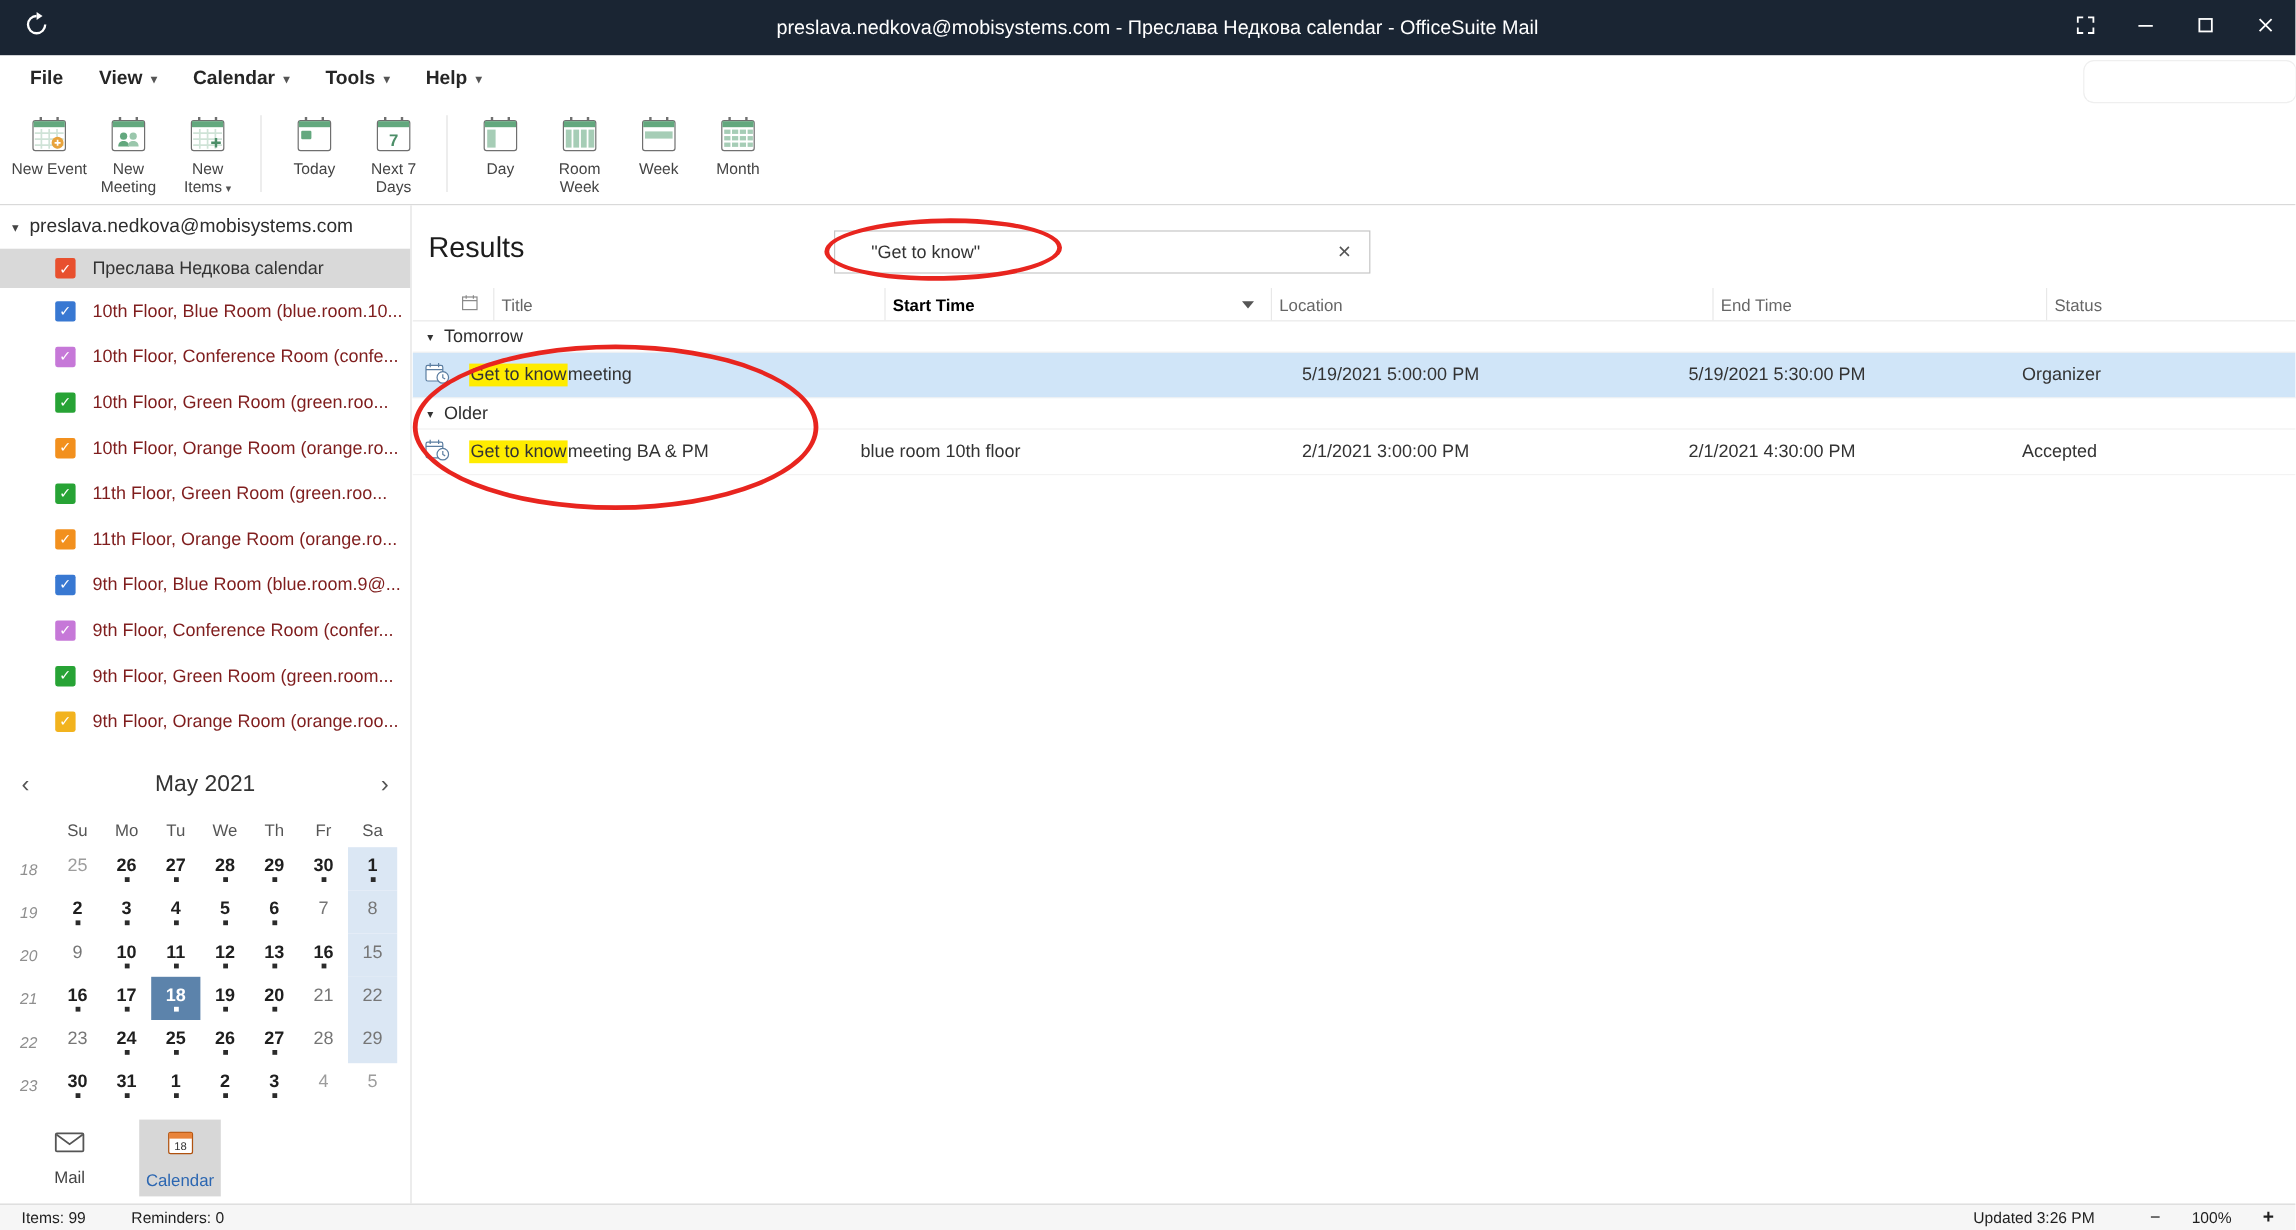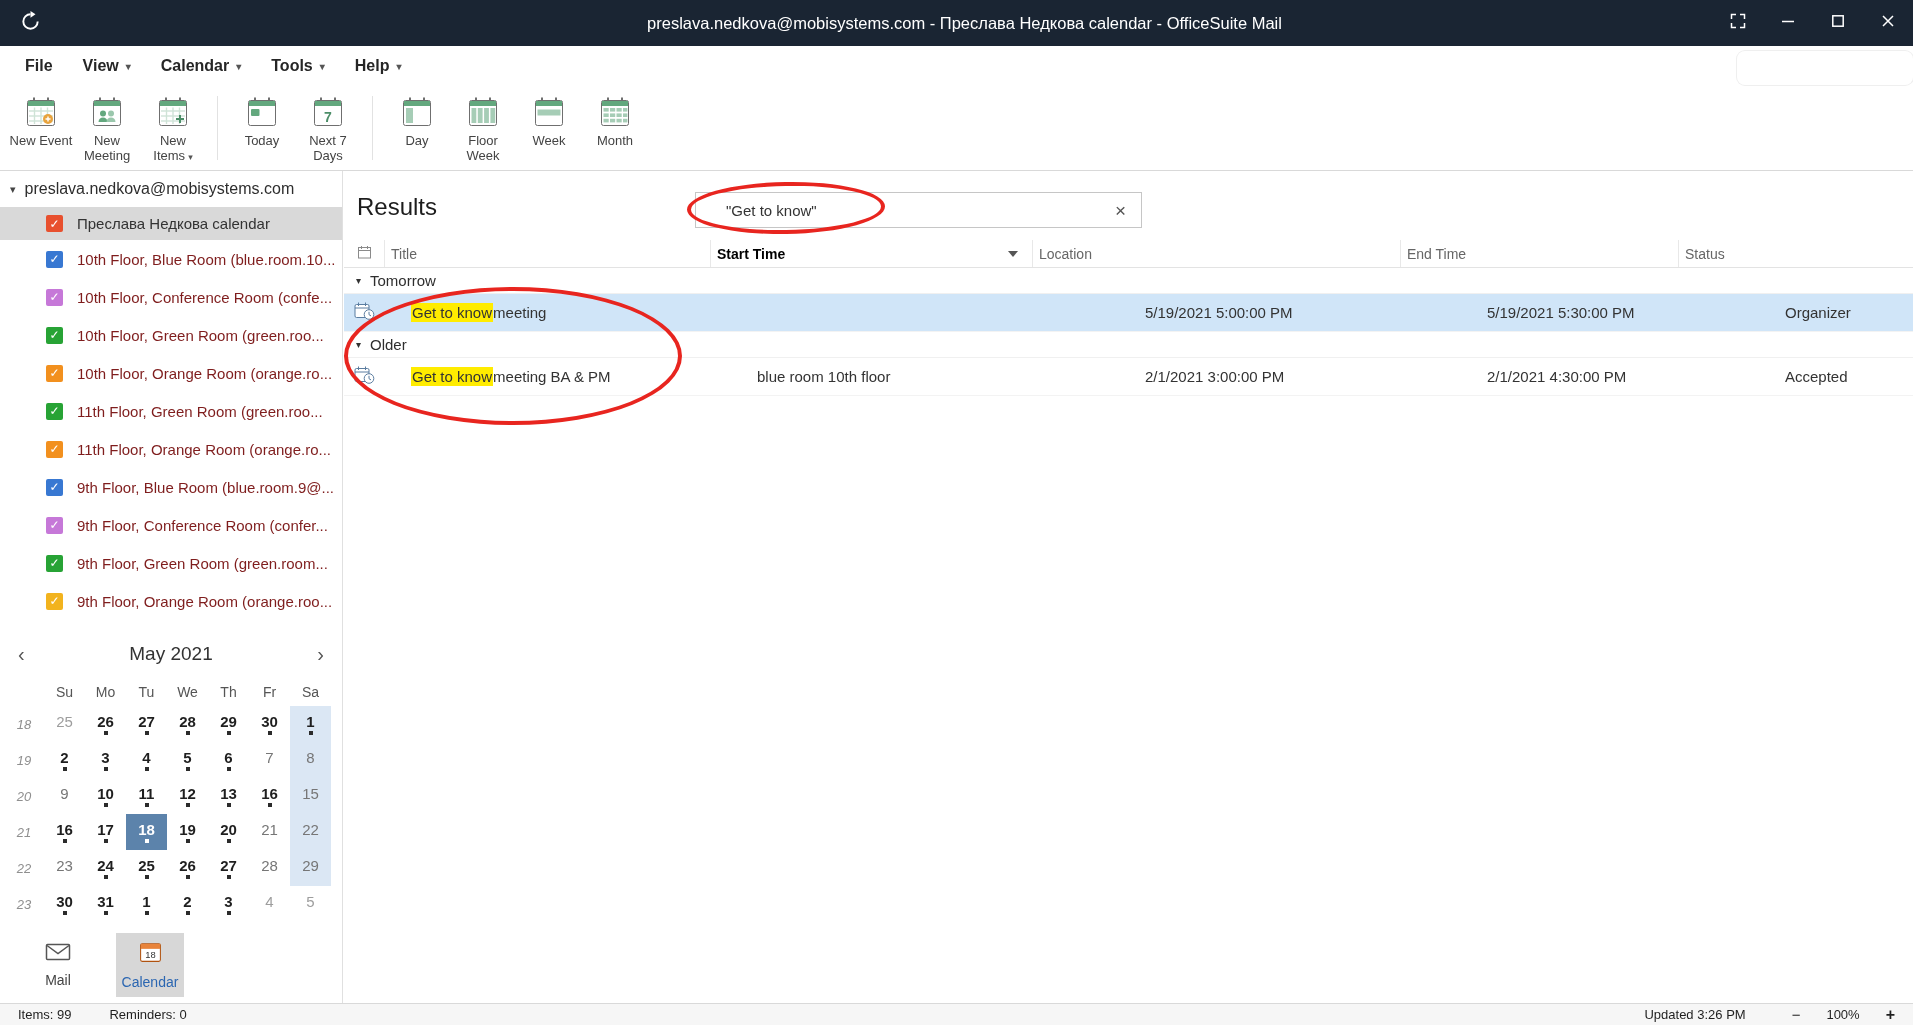--- a/index.html
+++ b/index.html
@@ -78,37 +78,37 @@
   .nav-tab.selected .nav-label{color:var(--accent-blue);}
 
   
   .main{position:absolute;top:171px;left:344px;right:0;bottom:22px;background:#fff;}
   .results-title{position:absolute;left:13px;top:22px;font-size:24px;color:#1c1c1c;}
   .search-box{position:absolute;left:351px;top:21px;width:447px;height:36px;border:1px solid #c6c6c6;
     background:#fff;display:flex;align-items:center;}
   .search-text{padding-left:30px;font-size:15px;color:#333;white-space:pre;}
   .search-clear{margin-left:auto;padding-right:15px;font-size:19px;color:#555;line-height:1;}
   .rtable{position:absolute;top:69px;left:0;right:0;}
-  .col-header{height:28px;display:flex;align-items:flex-start;border-bottom:1px solid #e3e3e3;font-size:14px;color:#666;}
+  .col-header{height:28px;display:flex;align-items:flex-start;border-bottom:1px solid #e3e3e3;font-size:14px;color:#666;padding-left:27px;}
   .c{display:flex;align-items:center;height:100%;padding-left:6px;overflow:hidden;}
   .c0{width:41px;justify-content:center;padding-left:0;flex:none;}
   .c1{width:326px;flex:none;}
   .c2{width:368px;flex:none;}
   .c3{width:322px;flex:none;}
   .c4{width:278px;flex:none;}
   .c5{flex:1;}
   .col-header .c{border-right:1px solid #e8e8e8;}
   .col-header .c5{border-right:none;}
   .col-header .c3{color:#000;font-weight:bold;}
   .sort-caret{margin-left:auto;margin-right:14px;width:0;height:0;
     border-left:5px solid transparent;border-right:5px solid transparent;border-top:6px solid #555;}
   .group-hdr{height:26px;display:flex;align-items:center;gap:9px;padding-left:12px;font-size:15px;
     color:#2e2e2e;border-bottom:1px solid #f0f0f0;background:#fff;}
   .group-caret{font-size:10px;color:#333;}
-  .t-row{height:38px;display:flex;align-items:center;font-size:15px;color:#333;border-bottom:1px solid #f3f3f3;gap:20px;}
+  .t-row{height:38px;display:flex;align-items:center;font-size:15px;color:#333;border-bottom:1px solid #f3f3f3;}
   .t-row.selected{background:var(--row-sel);}
   .hl{background:var(--hl-yellow);padding:1px 1px;}
 
   
   .statusbar{position:absolute;bottom:0;left:0;right:0;height:22px;background:#f6f6f6;
     border-top:1px solid #d9d9d9;display:flex;align-items:center;padding:0 18px;font-size:13px;color:#1f1f1f;z-index:8;}
   .sb-items{margin-right:38px;}
   .sb-right{margin-left:auto;display:flex;align-items:center;}
   .sb-updated{margin-right:46px;}
   .zoom-out{margin-right:26px;font-size:15px;}
@@ -278,21 +278,21 @@
           <line x1="25" y1="2.5" x2="25" y2="8" stroke="#6f6f6f" stroke-width="2"></line>
           <rect x="4.5" y="5.5" width="27" height="25" rx="2" fill="#fff" stroke="#6f6f6f"></rect>
           <rect x="5" y="6" width="26" height="5" fill="#63a87e"></rect>
           <g fill="#a6cdb6">
             <rect x="6.5" y="13" width="4.8" height="15"></rect>
             <rect x="12.8" y="13" width="4.8" height="15"></rect>
             <rect x="19.1" y="13" width="4.8" height="15"></rect>
             <rect x="25.4" y="13" width="4.8" height="15"></rect>
           </g>
         </svg></span>
-    <span class="tb-text"><span class="tb-label">Floor Week</span></span>
+    <span class="tb-text"><span class="tb-label">Room Week</span></span>
   </div>
     <div class="tb-btn">
     <span class="tb-icon"><svg width="36" height="34" viewBox="0 0 36 34">
           <line x1="11" y1="2.5" x2="11" y2="8" stroke="#6f6f6f" stroke-width="2"></line>
           <line x1="25" y1="2.5" x2="25" y2="8" stroke="#6f6f6f" stroke-width="2"></line>
           <rect x="4.5" y="5.5" width="27" height="25" rx="2" fill="#fff" stroke="#6f6f6f"></rect>
           <rect x="5" y="6" width="26" height="5" fill="#63a87e"></rect>
           <rect x="6.5" y="14.5" width="23" height="6" fill="#a6cdb6"></rect>
         </svg></span>
     <span class="tb-text"><span class="tb-label">Week</span></span>

